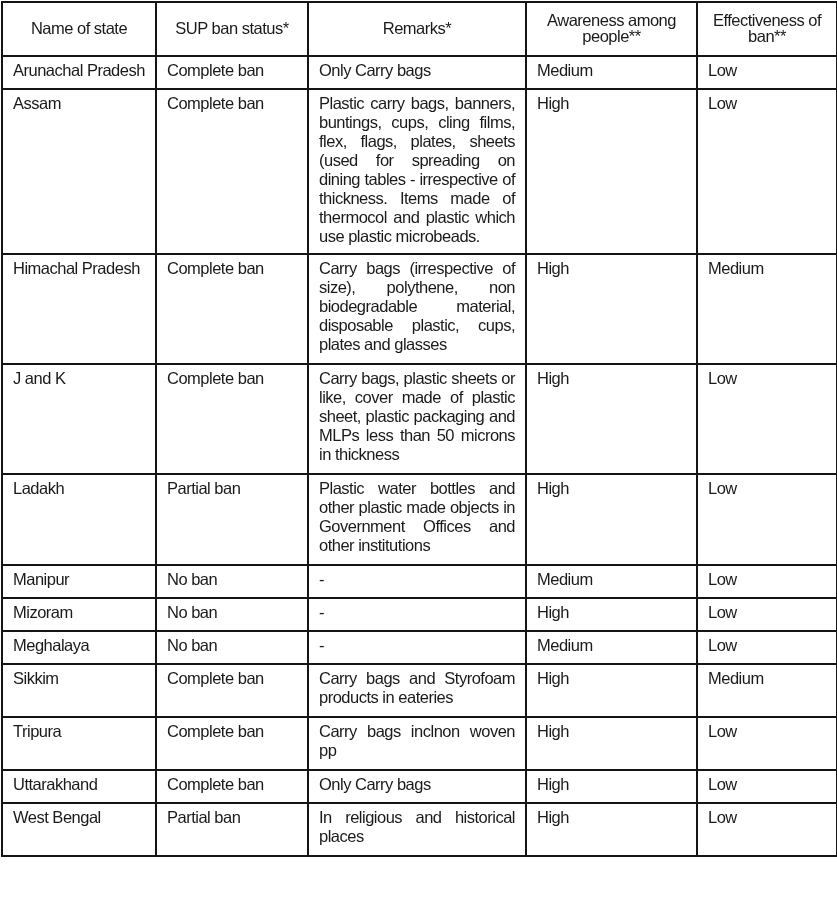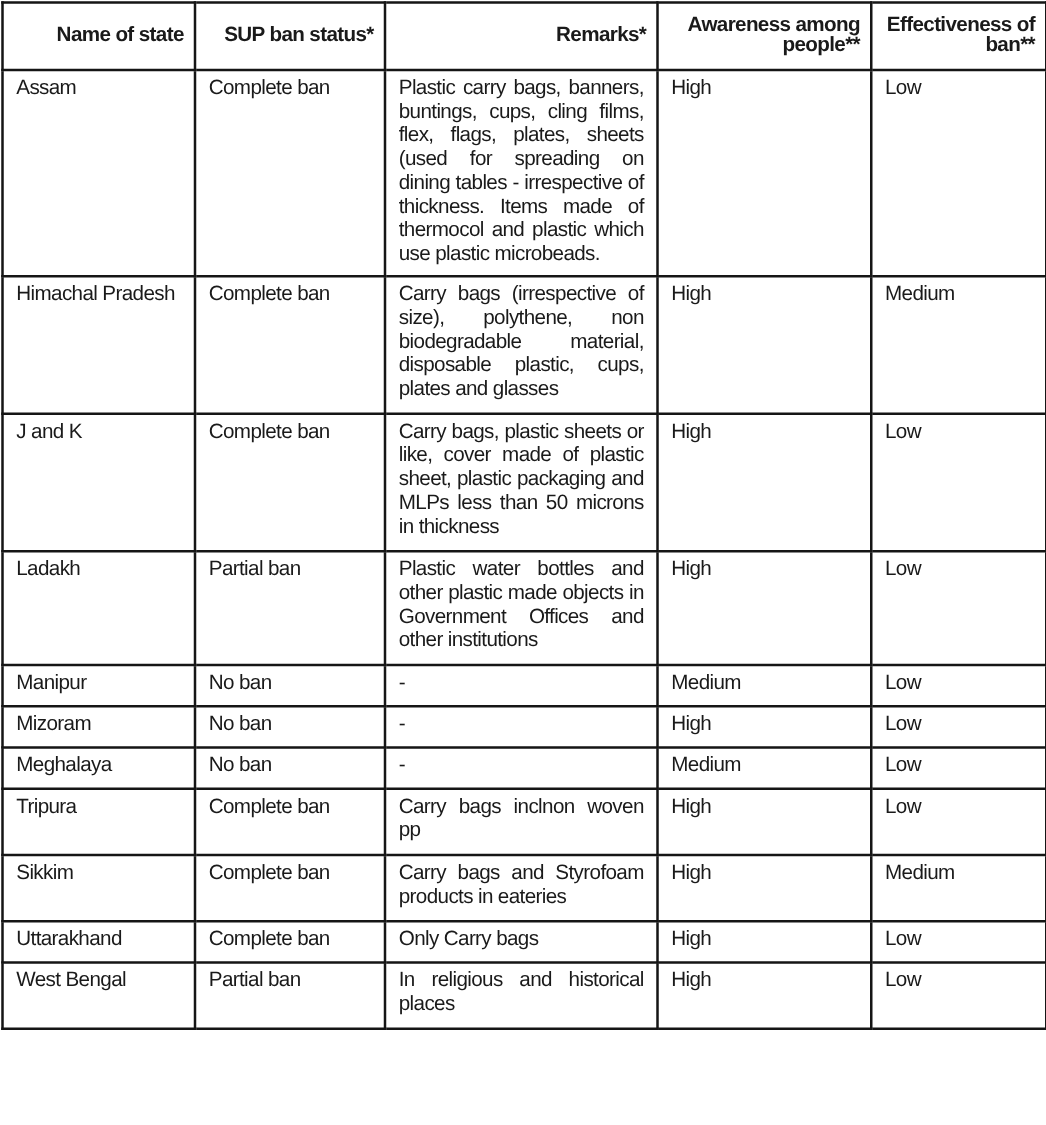--- a/index.html
+++ b/index.html
@@ -25,22 +25,22 @@
     th, td {
       border: 2.5px solid #151515;
       vertical-align: top;
       padding: 4px 10px 3px 10px;
       font-size: 16.5px;
       line-height: 19px;
       letter-spacing: -0.5px;
       transform-origin: left top;
     }
     th {
-      font-weight: bold;
-      text-align: right;
+      font-weight: normal;
+      text-align: center;
       vertical-align: middle;
       padding: 5px 8px 7px 8px;
       height: 40px;
       font-size: 16.5px;
       line-height: 16px;
     }
     td.remarks {
       text-align: justify;
       text-align-last: left;
     }
@@ -70,20 +70,27 @@
   <thead>
     <tr>
       <th>Name of state</th>
       <th>SUP ban status*</th>
       <th>Remarks*</th>
       <th>Awareness among people**</th>
       <th>Effectiveness of ban**</th>
     </tr>
   </thead>
   <tbody>
+    <tr class="h-short">
+      <td>Arunachal Pradesh</td>
+      <td>Complete ban</td>
+      <td class="remarks">Only Carry bags</td>
+      <td>Medium</td>
+      <td>Low</td>
+    </tr>
     <tr class="h-assam">
       <td>Assam</td>
       <td>Complete ban</td>
       <td class="remarks">Plastic carry bags, banners, buntings, cups, cling films, flex, flags, plates, sheets (used for spreading on dining tables - irrespective of thickness. Items made of thermocol and plastic which use plastic microbeads.</td>
       <td>High</td>
       <td>Low</td>
     </tr>
     <tr class="h-hp">
       <td>Himachal Pradesh</td>
       <td>Complete ban</td>
@@ -120,32 +127,32 @@
       <td>Low</td>
     </tr>
     <tr class="h-short">
       <td>Meghalaya</td>
       <td>No ban</td>
       <td class="remarks">-</td>
       <td>Medium</td>
       <td>Low</td>
     </tr>
     <tr class="h-two">
+      <td>Sikkim</td>
+      <td>Complete ban</td>
+      <td class="remarks">Carry bags and Styrofoam products in eateries</td>
+      <td>High</td>
+      <td>Medium</td>
+    </tr>
+    <tr class="h-two">
       <td>Tripura</td>
       <td>Complete ban</td>
       <td class="remarks">Carry bags inclnon woven pp</td>
       <td>High</td>
       <td>Low</td>
-    </tr>
-    <tr class="h-two">
-      <td>Sikkim</td>
-      <td>Complete ban</td>
-      <td class="remarks">Carry bags and Styrofoam products in eateries</td>
-      <td>High</td>
-      <td>Medium</td>
     </tr>
     <tr class="h-short">
       <td>Uttarakhand</td>
       <td>Complete ban</td>
       <td class="remarks">Only Carry bags</td>
       <td>High</td>
       <td>Low</td>
     </tr>
     <tr class="h-two">
       <td>West Bengal</td>

